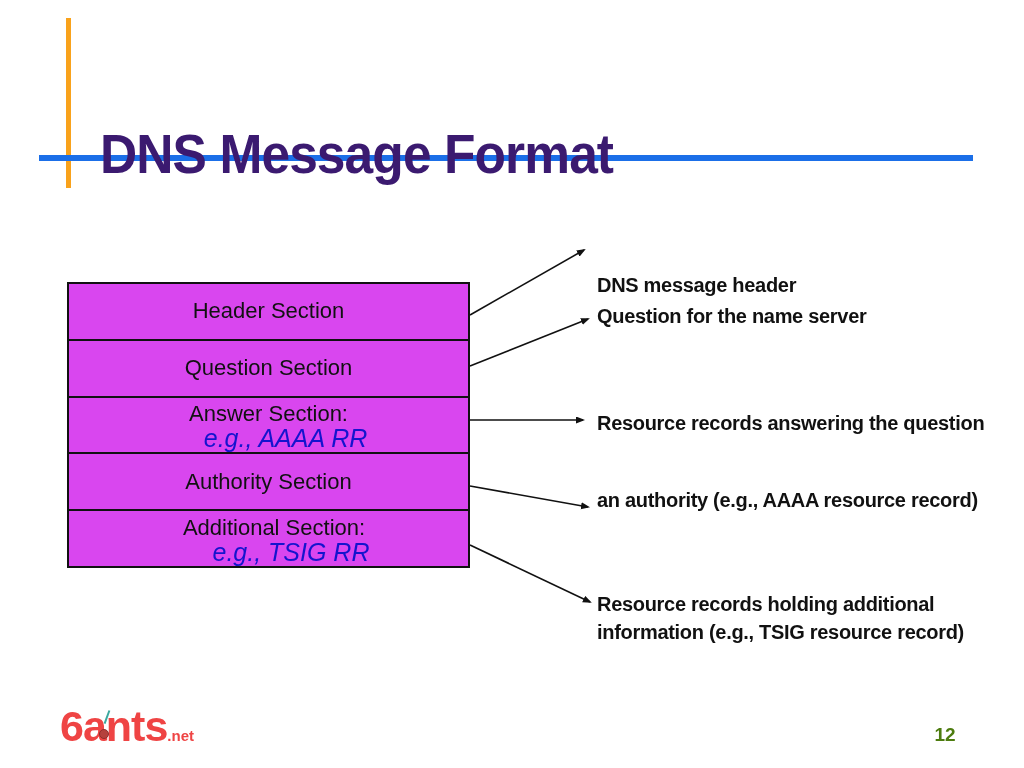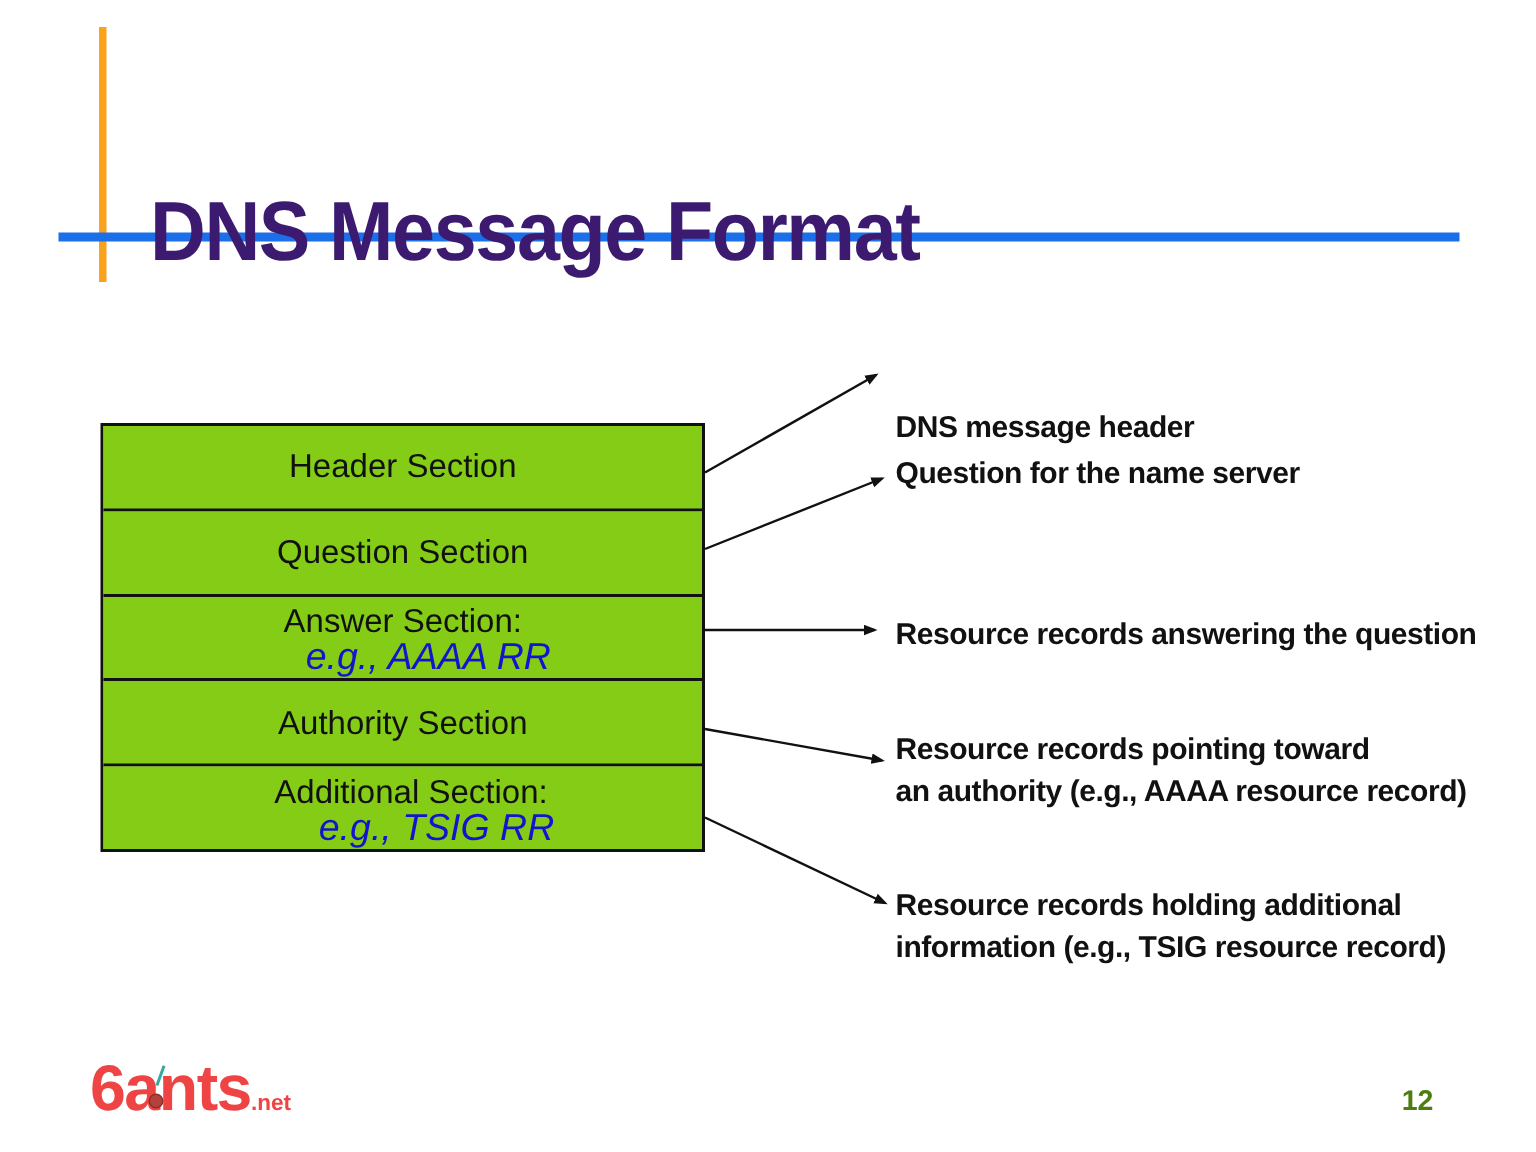--- a/index.html
+++ b/index.html
@@ -36,21 +36,21 @@
     position: absolute; left: 67px; top: 282px;
     width: 399px; height: 282px;
     border: 2px solid #111;
     display: flex; flex-direction: column;
   }
   .dns-row {
     flex: 1 1 0;
     display: flex; flex-direction: column;
     align-items: center; justify-content: center;
     border-bottom: 2px solid #111;
-    background: #84cc16;
+    background: #d946ef;
   }
   .dns-row:last-child { border-bottom: none; padding-left: 11px; }
   .row-title {
     font-size: 22px; line-height: 26px; color: #111;
     white-space: nowrap;
   }
   .row-sub {
     font-size: 25px; line-height: 22px;
     font-style: italic;
     color: #1414ce;
@@ -164,21 +164,20 @@
   </div>
   <div class="annotation" id="annotation-1">
     <span>Question for the name server</span>
 
   </div>
   <div class="annotation" id="annotation-2">
     <span>Resource records answering the question</span>
 
   </div>
   <div class="annotation" id="annotation-3">
-    <span>Resource records pointing toward</span>
     <span>an authority (e.g., AAAA resource record)</span>
   </div>
   <div class="annotation" id="annotation-4">
     <span>Resource records holding additional</span>
     <span>information (e.g., TSIG resource record)</span>
   </div>
 
   <div class="logo">
     <span class="logo-brand">6ants</span><span class="logo-tld">.net</span>
     <span class="logo-antenna"></span>

